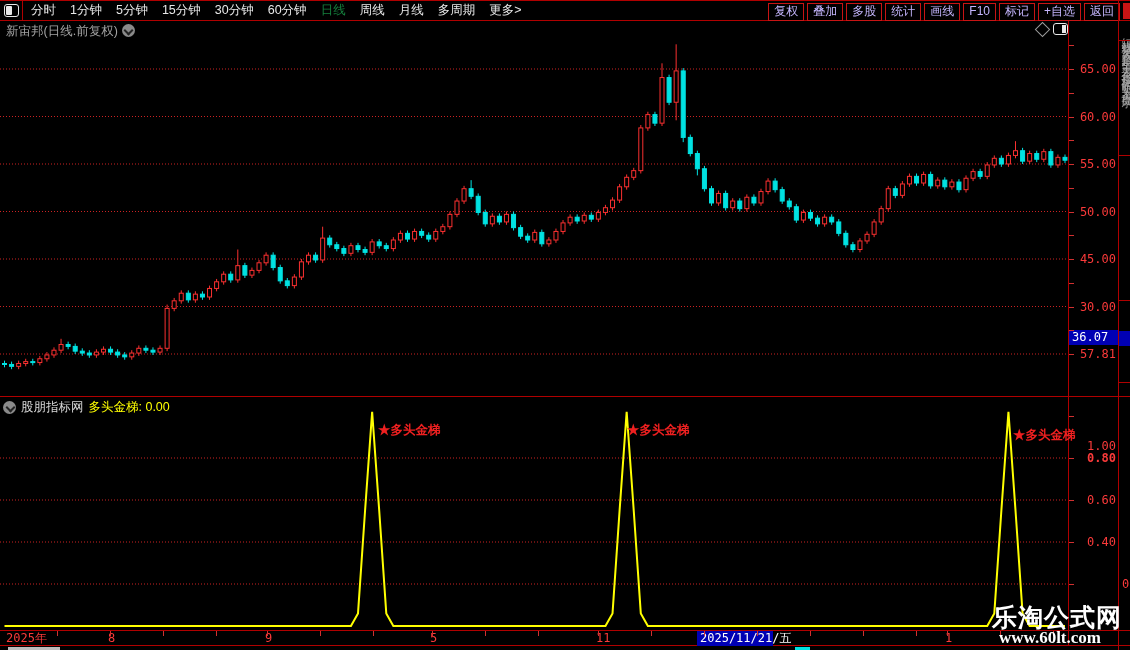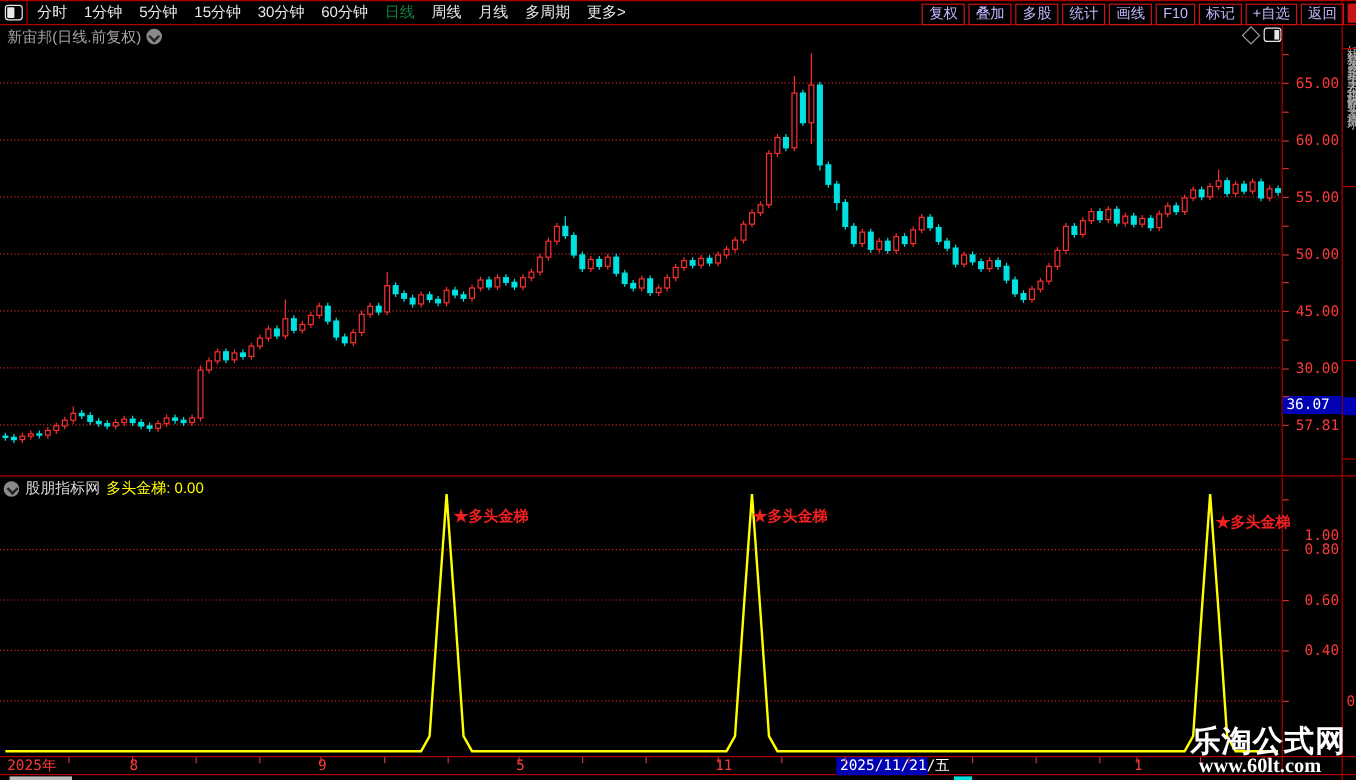--- a/index.html
+++ b/index.html
@@ -470,21 +470,21 @@
     <div class="axis-tick" style="top: 211.5px;"></div>
     <div class="axis-tick" style="top: 187.75px;"></div>
     <div class="axis-tick" style="top: 164px;"></div>
     <div class="axis-tick" style="top: 140.25px;"></div>
     <div class="axis-tick" style="top: 116.5px;"></div>
     <div class="axis-tick" style="top: 92.75px;"></div>
     <div class="axis-tick" style="top: 69px;"></div>
     <div class="axis-tick" style="top: 45.25px;"></div>
     <div class="axis-label" style="left: 1070px; top: 409px; margin-top: 30px;">1.00</div>
     <div class="axis-tick" style="top: 416px;"></div>
-    <div class="axis-label" style="left: 1070px; top: 451px;">0.80</div>
+    <div class="axis-label" style="left: 1070px; top: 451px; font-weight: bold;">0.80</div>
     <div class="axis-tick" style="top: 458px;"></div>
     <div class="axis-label" style="left: 1070px; top: 493px;">0.60</div>
     <div class="axis-tick" style="top: 500px;"></div>
     <div class="axis-label" style="left: 1070px; top: 535px;">0.40</div>
     <div class="axis-tick" style="top: 542px;"></div>
     <div class="axis-label" style="left: 1070px; top: 577px; margin-left: 35px;">0.20</div>
     <div class="axis-tick" style="top: 584px;"></div>
     <div class="time-label" style="left: 6px;">2025年</div>
     <div class="time-label" style="left: 108px;">8</div>
     <div class="time-label" style="left: 265px;">9</div>

